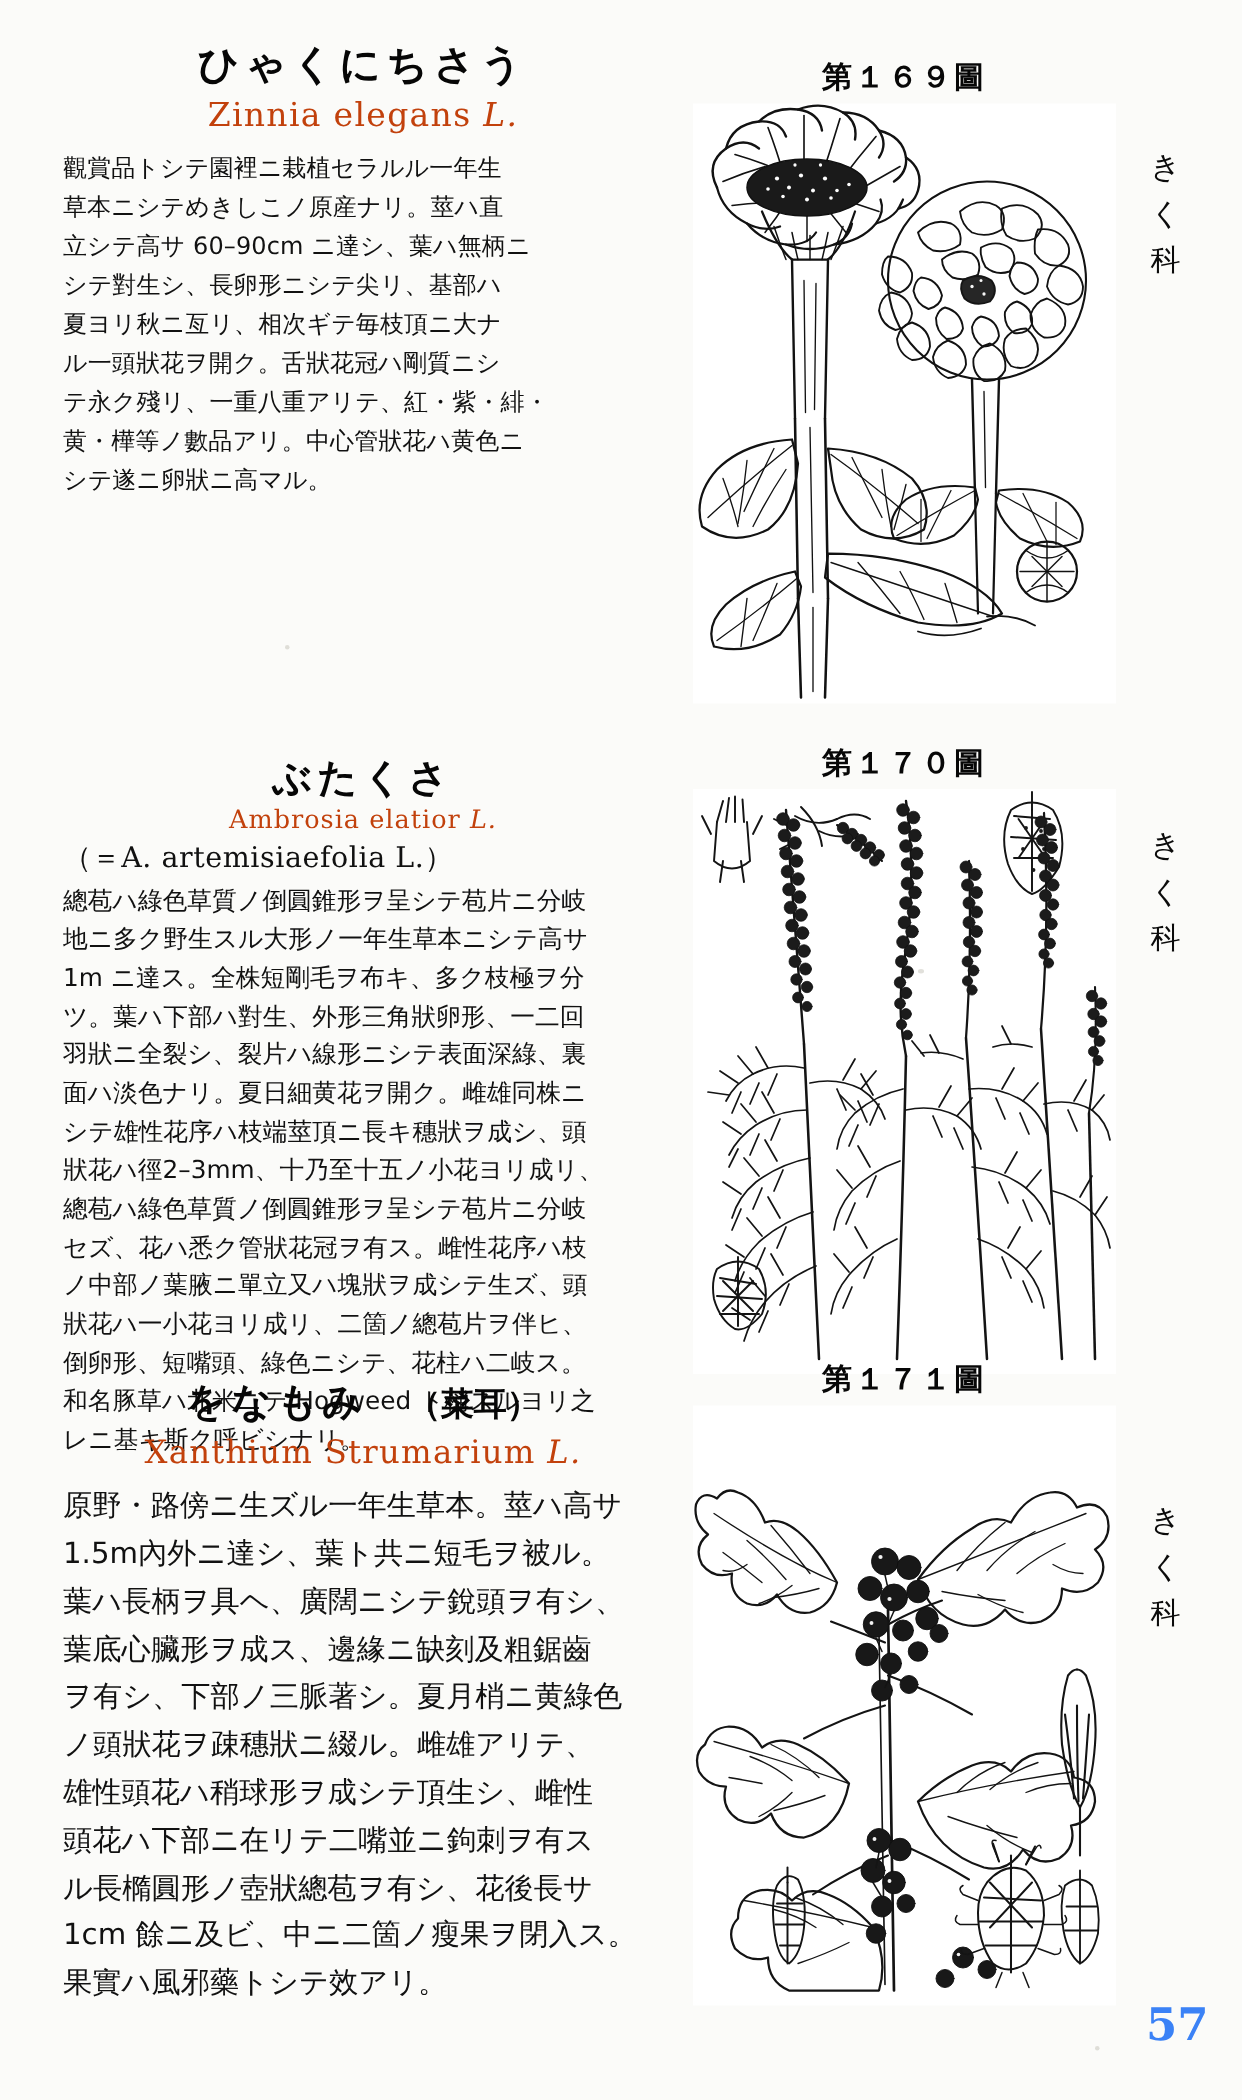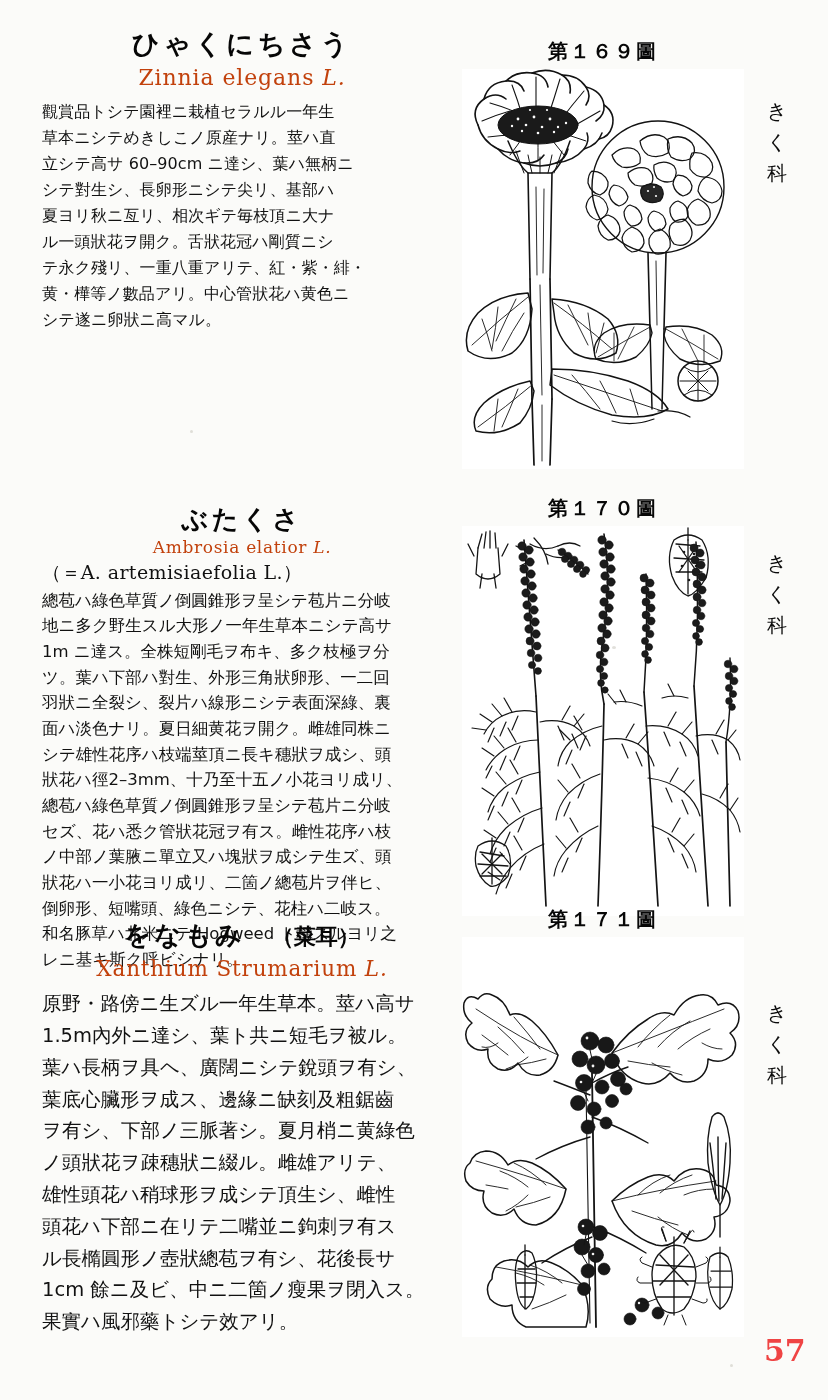--- a/index.html
+++ b/index.html
@@ -85,21 +85,21 @@
   .margin-label span {
     display: block;
     line-height: 1.55;
   }
 
   
   .page-no {
     position: absolute;
     font-family: "DejaVu Serif", "Liberation Serif", serif;
     font-weight: bold;
-    color: #ef4444;
+    color: #3b82f6;
   }
 
   
   .speck {
     position: absolute;
     background: #c9c6bd;
     border-radius: 50%;
     opacity: .55;
   }
 </style>

